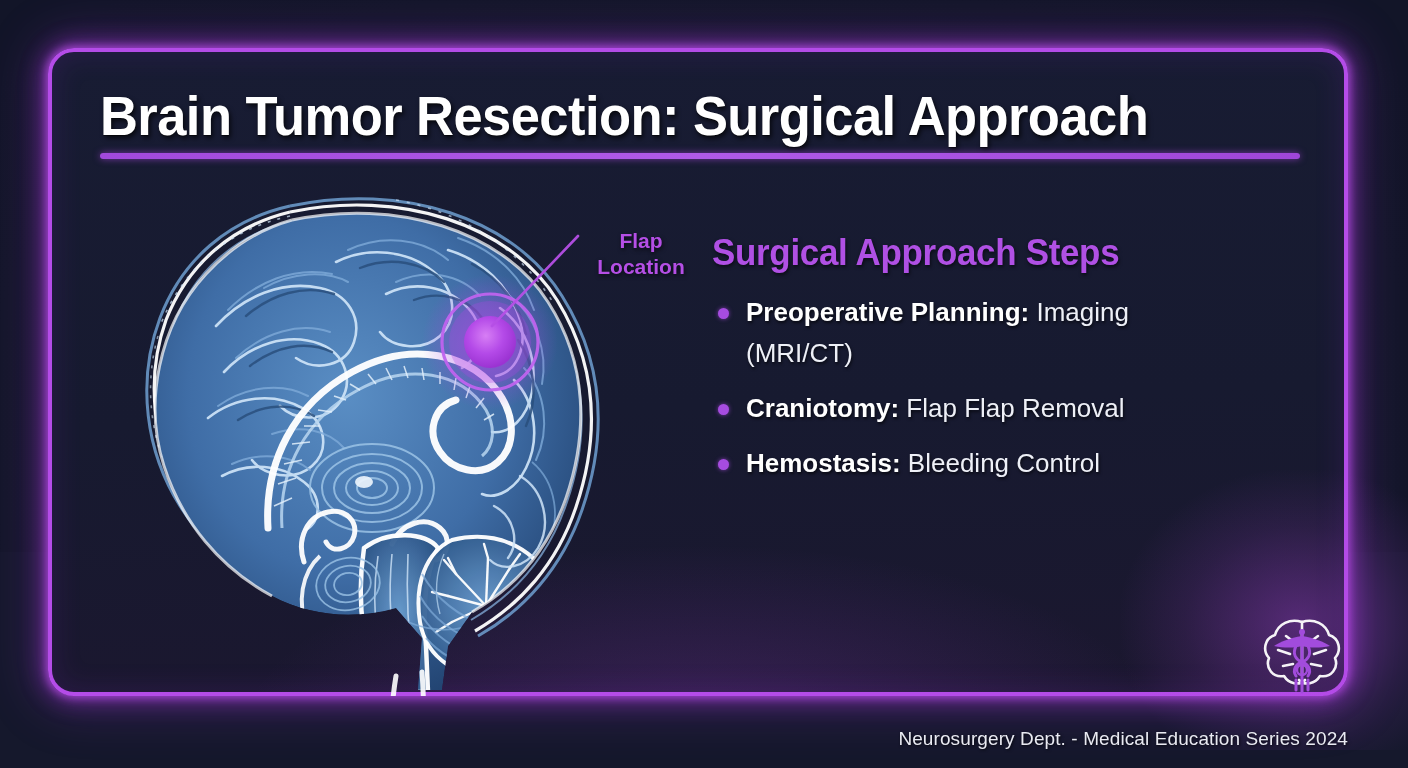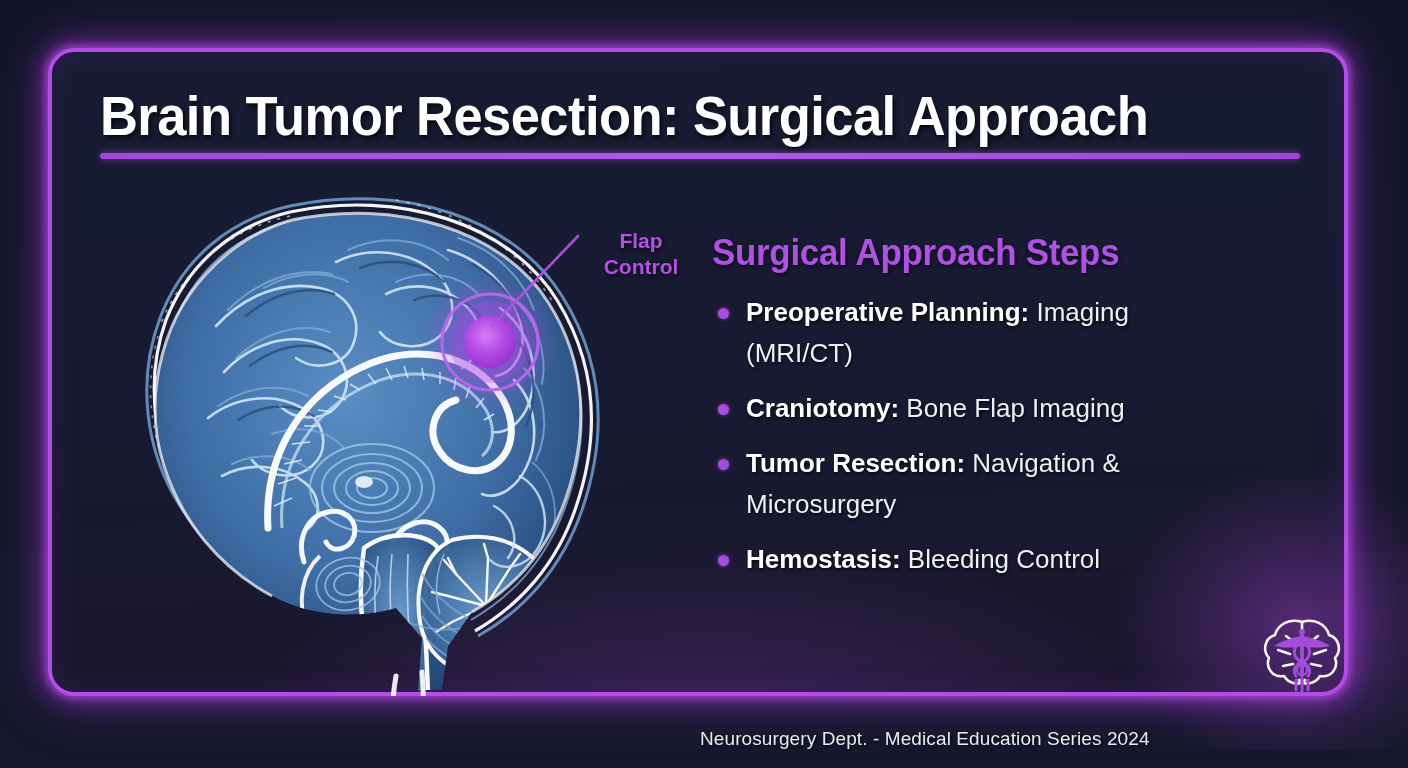--- a/index.html
+++ b/index.html
@@ -119,20 +119,21 @@
     color:#b54fe6;
     text-align:center;
     text-shadow:1px 2px 4px rgba(0,0,0,0.6);
   }
 
   
   .footer {
     position:absolute;
     left:700px; top:728px;
     width:648px;
+    text-align:right;
     font-size:19px;
     color:#e9eaf2;
     letter-spacing:0.1px;
     text-shadow:1px 1px 3px rgba(0,0,0,0.7);
   }
 
   svg { display:block; }
   .brain-wrap { position:absolute; left:96px; top:176px; width:560px; height:520px; }
   .logo-wrap  { position:absolute; left:1256px; top:612px; width:92px; height:84px; }
   .callout-wrap { position:absolute; left:430px; top:210px; width:260px; height:190px; }
@@ -372,40 +373,35 @@
     </svg>
   </div>
 
   <div class="callout-wrap">
     <svg width="260" height="190" viewBox="0 0 260 190">
       <path d="M148 26 L62 116" stroke="#b54fe6" stroke-width="2.6" fill="none" stroke-linecap="round" opacity="0.95"></path>
     </svg>
   </div>
   <div class="callout-label">
     <div>Flap</div>
-    <div>Control</div>
+    <div>Location</div>
   </div>
 
   <div class="steps-heading">Surgical Approach Steps</div>
 
   <ul class="steps">
     <li class="step">
       <span class="dot"></span>
       <span class="lbl">Preoperative Planning:</span>
       <span class="desc">Imaging (MRI/CT)</span>
     </li>
     <li class="step">
       <span class="dot"></span>
       <span class="lbl">Craniotomy:</span>
-      <span class="desc">Bone Flap Imaging</span>
-    </li>
-    <li class="step">
-      <span class="dot"></span>
-      <span class="lbl">Tumor Resection:</span>
-      <span class="desc">Navigation &amp; Microsurgery</span>
+      <span class="desc">Flap Flap Removal</span>
     </li>
     <li class="step">
       <span class="dot"></span>
       <span class="lbl">Hemostasis:</span>
       <span class="desc">Bleeding Control</span>
     </li>
   </ul>
 
   <div class="logo-wrap">
     <svg width="92" height="84" viewBox="0 0 92 84">

